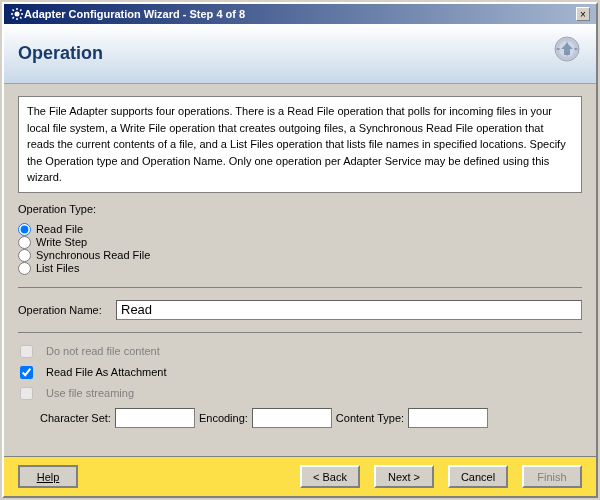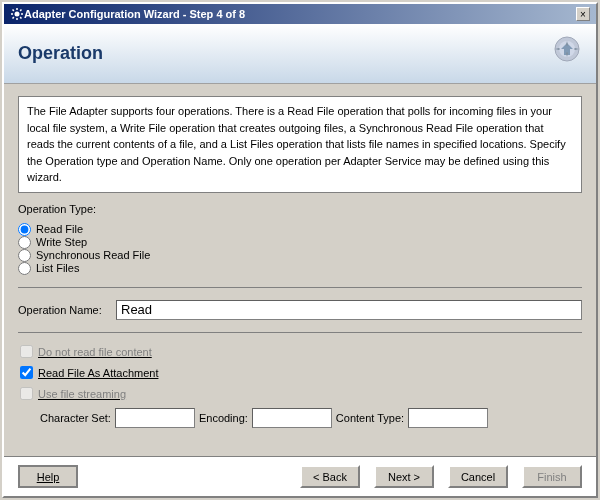--- a/index.html
+++ b/index.html
@@ -138,24 +138,23 @@
       height: 20px;
       border: 1px solid #808080;
       border-top-color: #606060;
       border-left-color: #606060;
       padding: 0 4px;
       font-size: 13px;
       background: white;
     }
     .checkbox-row {
       display: flex;
-      align-items: flex-end;
-      gap: 5px;
+      align-items: flex-start;
+      gap: 13px;
       padding-left: 2px;
-      text-decoration: underline;
     }
     .checkbox-row input[type="checkbox"] {
       margin: 0;
     }
     .checkbox-label {
       font-size: 11px;
       color: #808080;
     }
     .checkbox-label-enabled {
       font-size: 11px;
@@ -180,21 +179,21 @@
       background: white;
       font-size: 11px;
       padding: 0 4px;
     }
     .footer {
       display: flex;
       justify-content: space-between;
       align-items: center;
       padding: 8px 14px;
       border-top: 1px solid #808080;
-      background: #ffffff;
+      background: #fde047;
       flex-shrink: 0;
       height: 40px;
     }
     .footer-left {
       display: flex;
       gap: 6px;
     }
     .footer-right {
       display: flex;
       gap: 14px;

